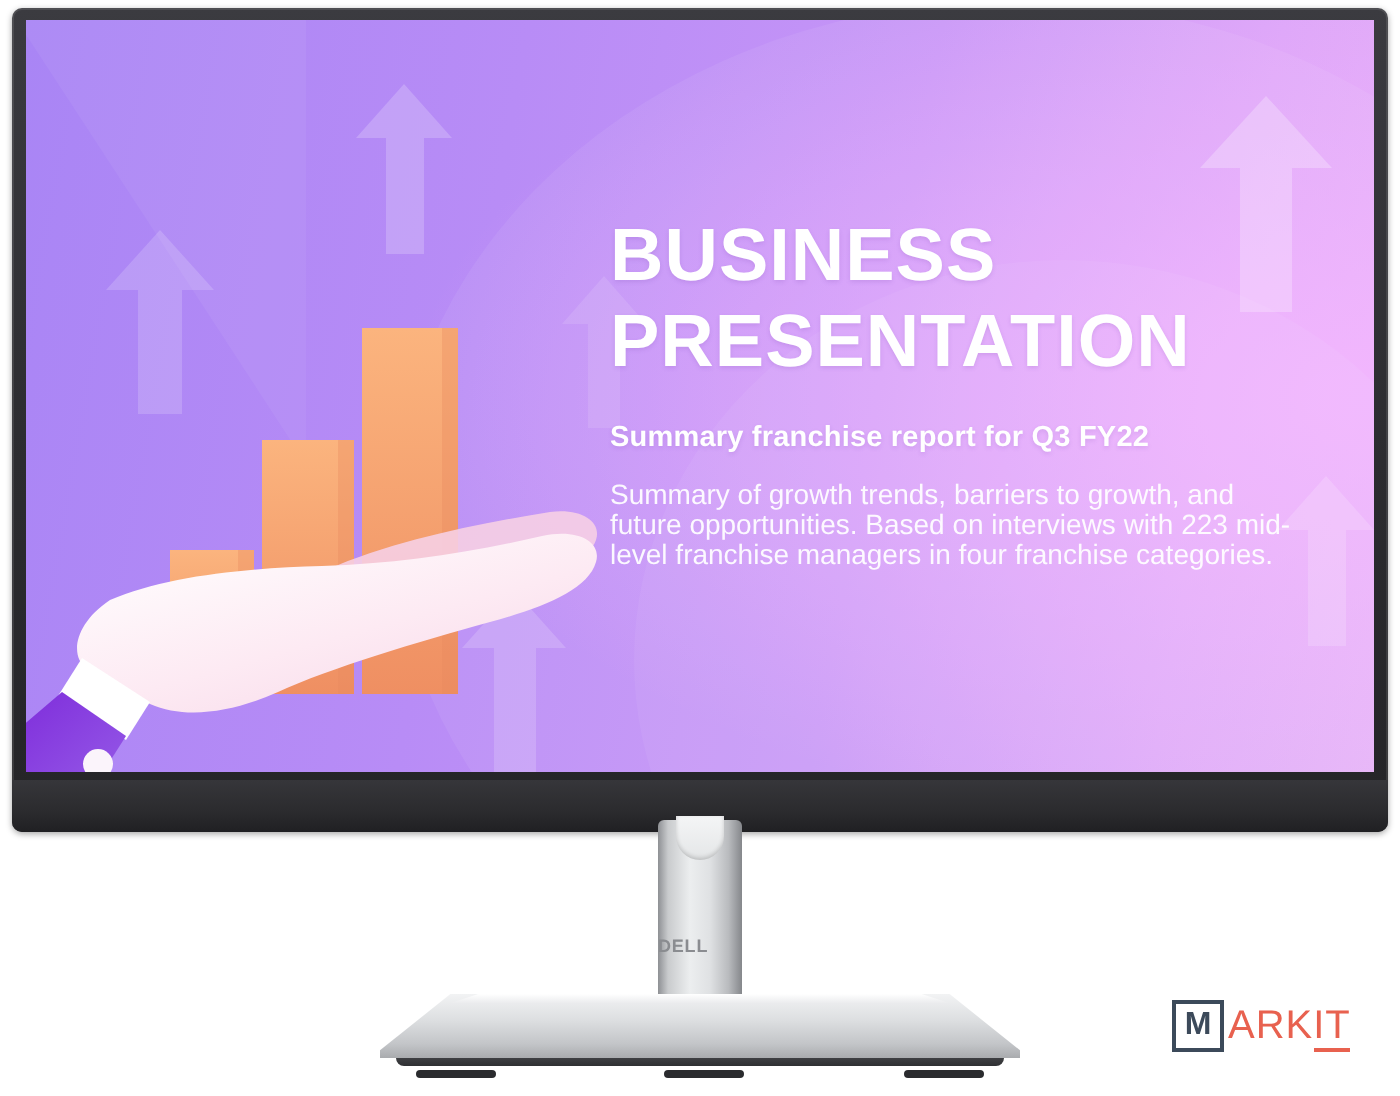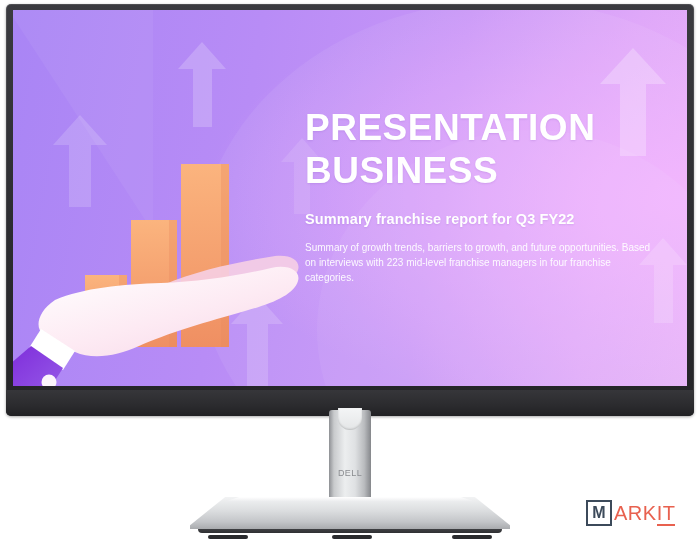--- a/index.html
+++ b/index.html
@@ -43,37 +43,37 @@
         border-right:var(--hw) solid transparent;
         border-bottom:var(--hh) solid var(--c);}
   .uarr .stem{margin:0 auto;width:var(--sw);height:var(--sh);background:var(--c);}
 
   
   .txt{position:absolute;left:292px;top:96px;width:346px;}
   .ttl{color:#ffffff;font-weight:700;font-size:37px;line-height:43px;
        letter-spacing:.5px;text-shadow:0 1px 2px rgba(120,70,180,.18);}
   .sub{color:#ffffff;font-weight:700;font-size:14.5px;letter-spacing:.1px;
        margin-top:19px;text-shadow:0 1px 2px rgba(120,70,180,.18);}
-  .body{color:rgba(255,255,255,.93);font-size:10px;line-height:15.2px;
+  .body{color:rgba(255,255,255,.93);font-size:14px;line-height:15.2px;
         margin-top:13px;font-weight:400;}
 
   
   .illus{position:absolute;left:0px;top:110px;width:300px;height:266px;}
 
   
   .neck{position:absolute;left:329px;top:410px;width:42px;height:93px;
         border-radius:3px 3px 2px 2px;
         background:linear-gradient(90deg,#8e9094 0%,#c9cbcd 12%,#eceeef 38%,
                    #dfe1e3 62%,#b9bbbe 84%,#85878b 100%);}
   .neck-hole{position:absolute;left:50%;transform:translateX(-50%);top:-2px;
         width:24px;height:22px;border-radius:0 0 12px 12px;
         background:linear-gradient(180deg,#f4f5f6 0%,#e4e6e7 100%);
         box-shadow:inset 0 -1px 2px rgba(0,0,0,.18);}
-  .neck-dell{position:absolute;left:0;right:0;top:58px;text-align:center;
-        font-size:9px;font-weight:400;letter-spacing:.4px;color:#8a8c90;}
+  .neck-dell{position:absolute;left:0;right:0;top:58px;
+        font-size:9px;font-weight:700;letter-spacing:.4px;color:#8a8c90;}
   .base-wrap{position:absolute;left:190px;top:497px;width:320px;height:40px;}
   .base{position:absolute;left:0;top:0;width:320px;height:32px;
         clip-path:polygon(11% 0%, 89% 0%, 100% 88%, 100% 100%, 0% 100%, 0% 88%);
         background:linear-gradient(180deg,#f2f3f4 0%,#dcdee0 42%,#c3c5c8 78%,#a9abae 100%);}
   .base-top{position:absolute;left:34px;top:0;width:252px;height:5px;
         background:linear-gradient(180deg,#ffffff,#e9eaec);
         clip-path:polygon(6% 0%,94% 0%,100% 100%,0% 100%);}
   .base-shadow{position:absolute;left:8px;top:29px;width:304px;height:7px;
         border-radius:0 0 4px 4px;
         background:linear-gradient(180deg,#4a4b4e 0%,#2f3033 100%);}
@@ -176,22 +176,22 @@
             <path d="M28 209 L62 231 L50 250 L16 228 Z" fill="#ffffff"></path>
 
             <path d="M18 226 L50 248 L22 292 L-24 262 Z" fill="url(#gCuff)"></path>
             <circle cx="36" cy="262" r="7.5" fill="#fbf4fb"></circle>
             <circle cx="16" cy="278" r="7.5" fill="#fbf4fb"></circle>
           </svg>
         </div>
 
         <div class="txt">
           <div class="ttl">
+            <div>BUSINESS</div>
             <div>PRESENTATION</div>
-            <div>BUSINESS</div>
           </div>
           <div class="sub">Summary franchise report for Q3 FY22</div>
           <div class="body">Summary of growth trends, barriers to growth, and future opportunities. Based on interviews with 223 mid-level franchise managers in four franchise categories.</div>
         </div>
 
       </div>
     </div>
   </div>
 
   <div class="neck">

